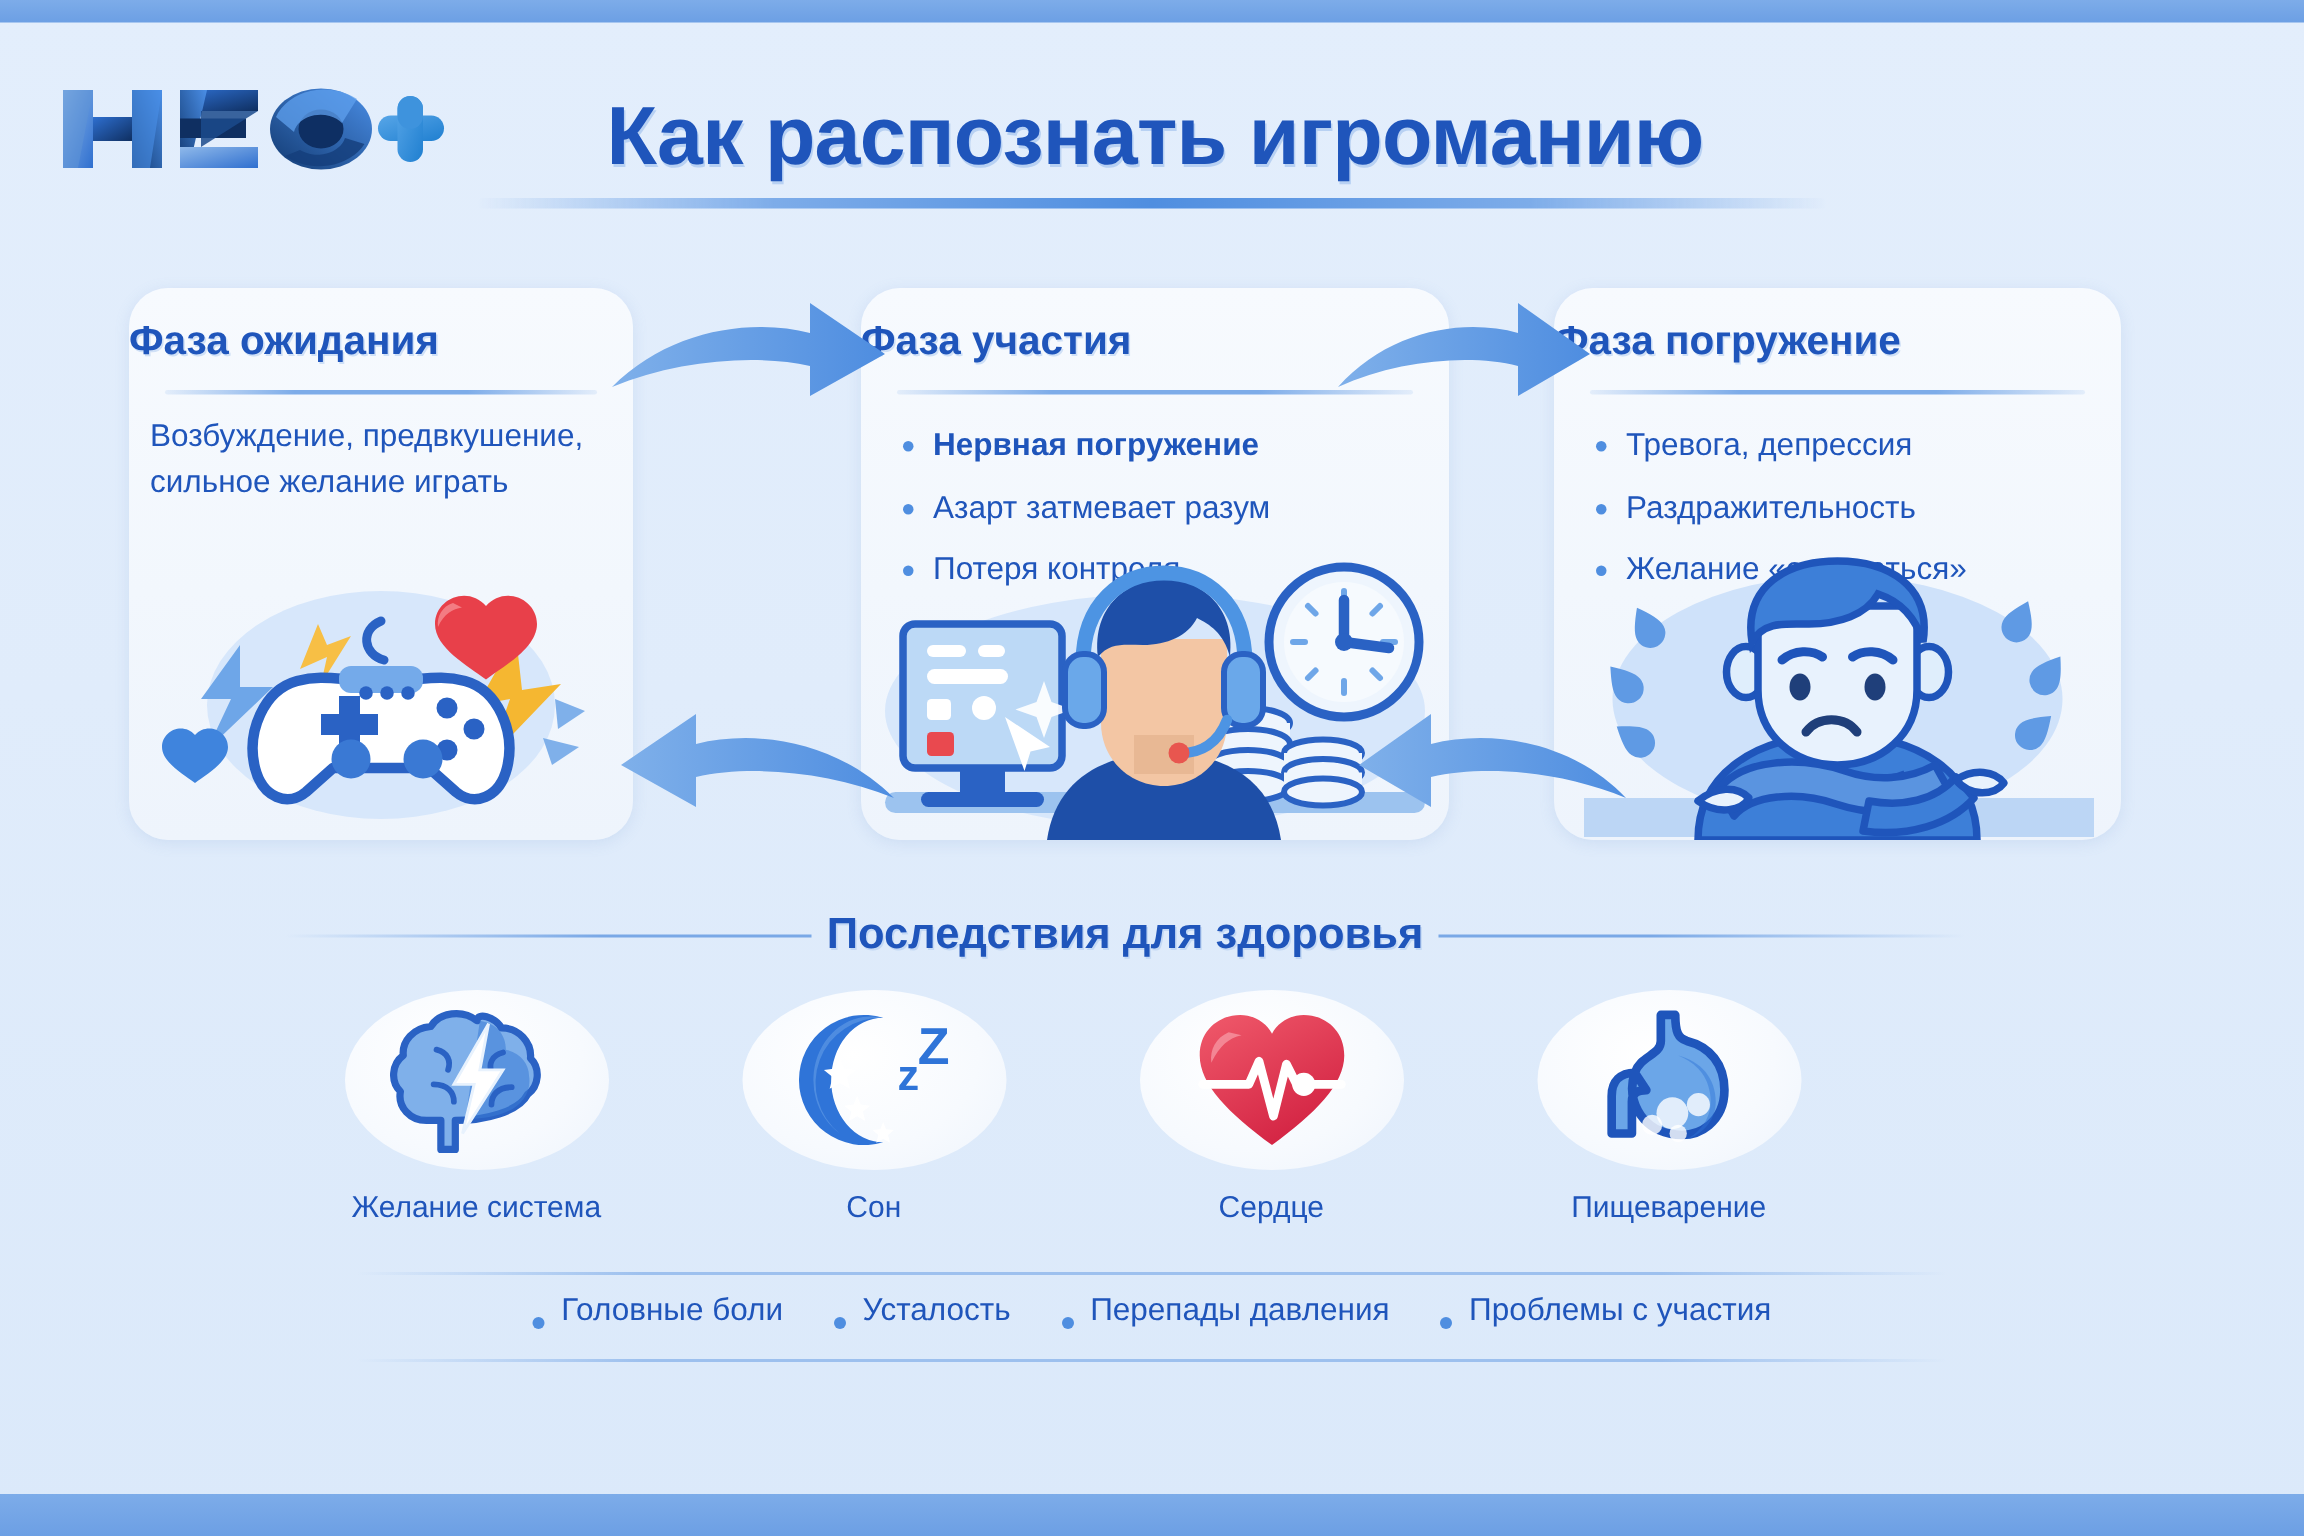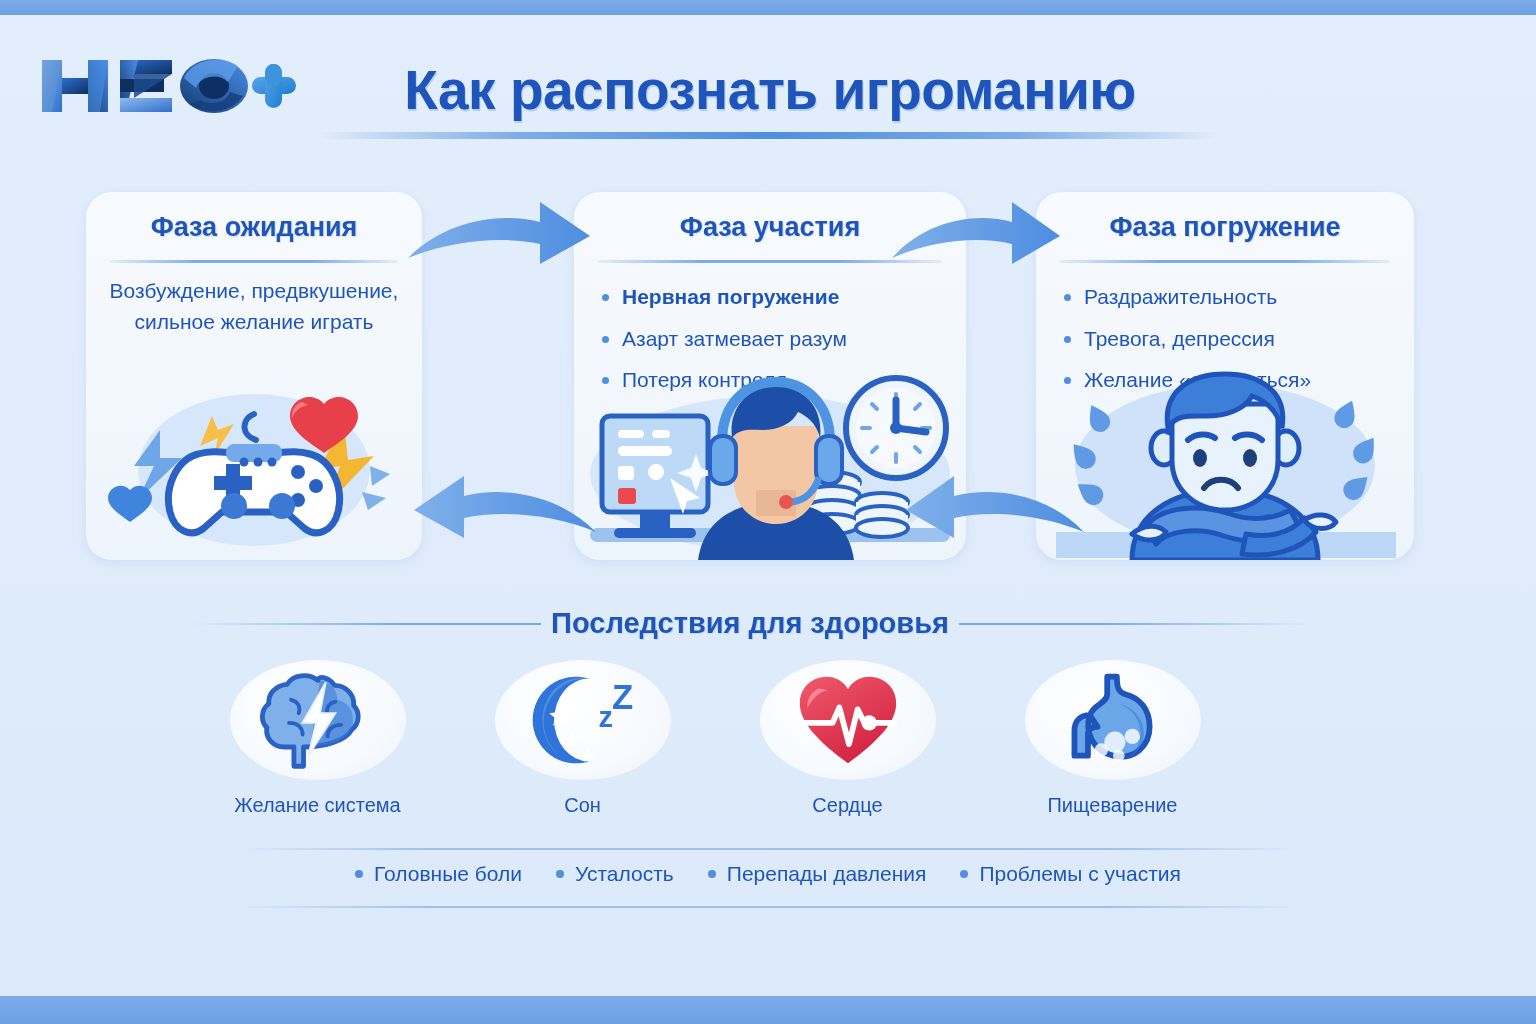--- a/index.html
+++ b/index.html
@@ -79,44 +79,44 @@
     overflow: hidden;
   }
   #card-0 { left: 86px;   width: 336px; }
   #card-1 { left: 574px;  width: 392px; }
   #card-2 { left: 1036px; width: 378px; }
 
   .card-title {
     position: absolute;
     top: 20px;
     left: 0; right: 0;
-    text-align: center;
+    text-align: left;
     font-size: 27px;
     font-weight: 700;
     color: #1f55bb;
     text-shadow: 1px 1px 0 rgba(170,200,240,0.5);
     white-space: nowrap;
   }
   .card-rule {
     position: absolute;
     top: 68px;
     left: 24px;
     right: 24px;
     height: 3px;
     border-radius: 2px;
     background: linear-gradient(90deg, rgba(125,172,233,0.15), #7dace9 30%, #7dace9 70%, rgba(125,172,233,0.15));
   }
   .card-body { position: absolute; top: 84px; left: 0; right: 0; }
 
   .plain-text {
-    text-align: center;
+    text-align: left;
     font-size: 21px;
     line-height: 1.46;
     color: #1f55bb;
-    padding: 0 0;
+    padding: 0 14px;
   }
   .bullets { list-style: none; margin: 0; padding: 0 10px 0 22px; }
   .bullets li {
     position: relative;
     font-size: 21px;
     line-height: 1.98;
     color: #1f55bb;
     padding-left: 26px;
     white-space: nowrap;
   }
@@ -198,21 +198,21 @@
     top: 862px;
     left: 0;
     width: 100%;
     display: flex;
     justify-content: center;
     align-items: center;
     gap: 34px;
   }
   .symptom {
     display: flex;
-    align-items: center;
+    align-items: flex-end;
     gap: 11px;
     font-size: 21px;
     color: #1f55bb;
     white-space: nowrap;
   }
   .symptom .dot {
     width: 8px; height: 8px;
     border-radius: 50%;
     background: #4f8ee0;
     flex: 0 0 auto;
@@ -402,22 +402,22 @@
           <circle cx="212" cy="132" r="7" fill="#e8564f"></circle>
         </svg>
       </div>
     </div>
 
     <div class="card" id="card-2">
       <div class="card-title">Фаза погружение</div>
       <div class="card-rule"></div>
       <div class="card-body">
         <ul class="bullets">
+          <li>Тревога, депрессия</li>
           <li>Раздражительность</li>
-          <li>Тревога, депрессия</li>
           <li>Желание «отыграться»</li>
         </ul>
       </div>
       <div class="card-art">
         <svg viewBox="0 0 378 190" width="378" height="190" aria-hidden="true">
           <ellipse cx="189" cy="96" rx="150" ry="82" fill="#cfe2fa"></ellipse>
           <rect x="20" y="162" width="340" height="26" fill="#bcd6f5"></rect>
 
           <g fill="#5f9ae4">
             <path d="M60 34 c6 8 10 14 10 19 a10 10 0 0 1 -20 0 c0-5 4-11 10-19z" transform="rotate(-28 60 44)"></path>

